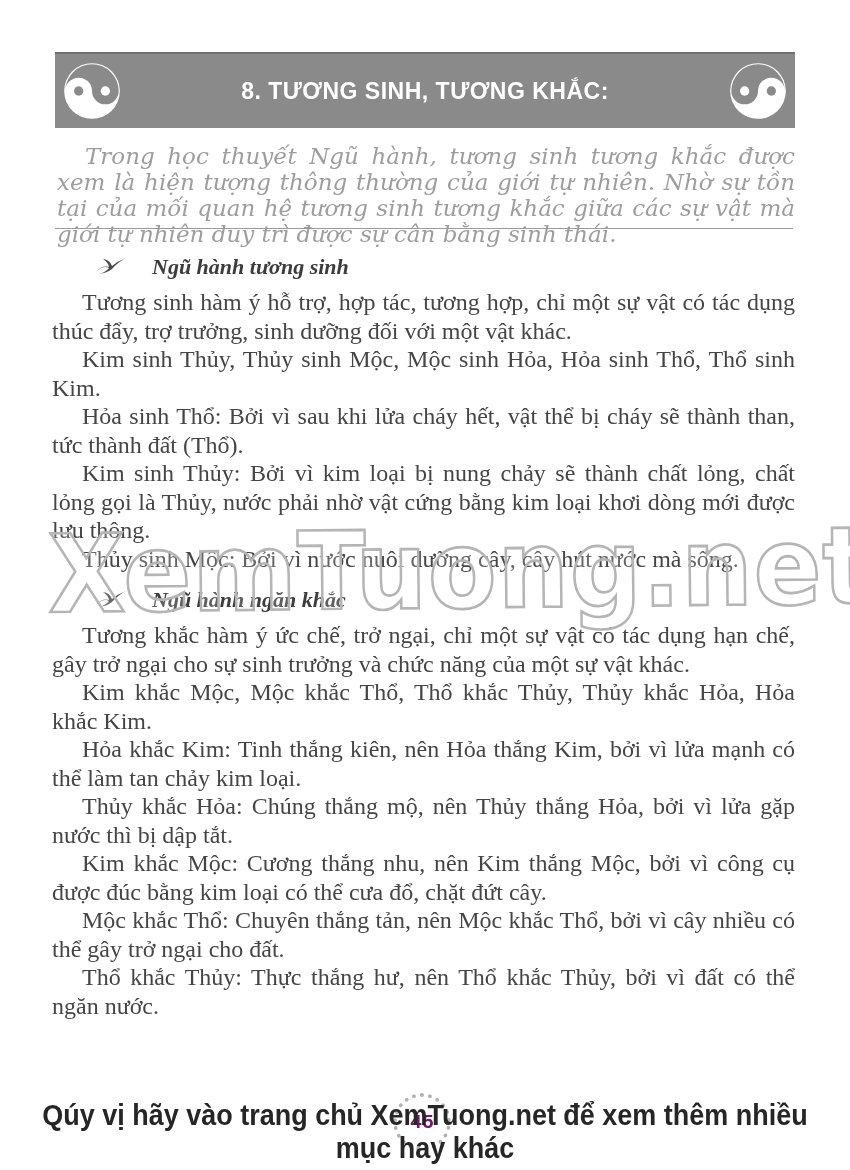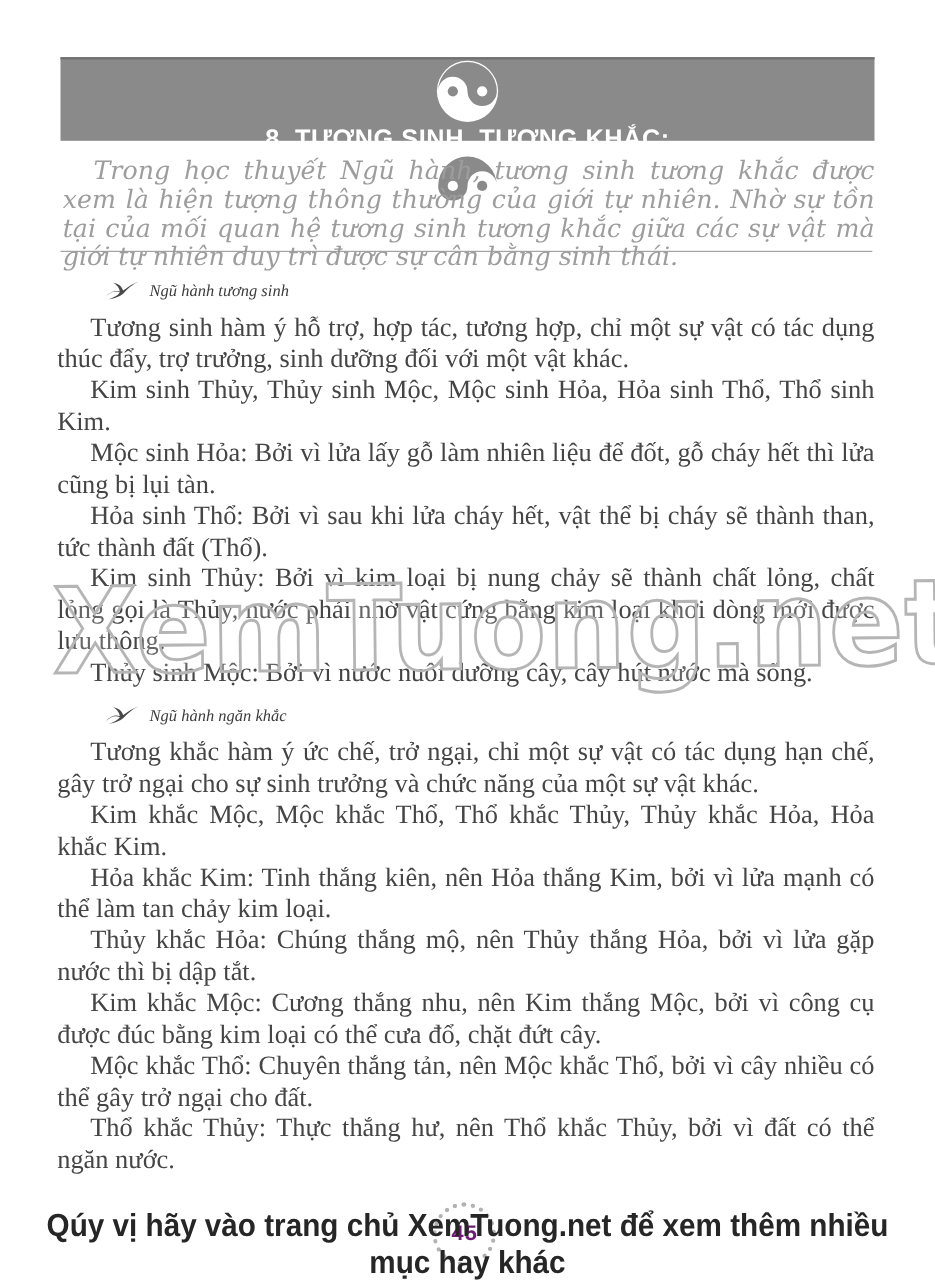--- a/index.html
+++ b/index.html
@@ -11,21 +11,20 @@
     font-family:"Liberation Serif", serif;
   }
   
   .banner{
     position:absolute;left:55px;top:52px;width:740px;height:76px;
     background:#8a8a8a;
     border-top:2px solid #6f6f6f;
     box-sizing:border-box;
     display:flex;align-items:center;justify-content:space-between;
     padding:0 8px;
-    flex-direction:column;
   }
   .yinyang{width:58px;height:58px;flex:0 0 auto;}
   .yinyang.mirror{transform:scaleX(-1);}
   .banner-title{
     flex:1;text-align:center;color:#ffffff;
     font-family:"Liberation Sans", sans-serif;
     font-weight:bold;font-size:23px;line-height:28px;letter-spacing:0.5px;
   }
   
   .intro{
@@ -35,23 +34,23 @@
     font-size:23px;line-height:26px;text-align:justify;
     text-indent:28px;
   }
   .divider{
     position:absolute;left:55px;top:228px;width:738px;height:0;
     border-top:1.5px solid #9a9a9a;
   }
   
   .content{position:absolute;left:52px;top:240px;width:743px;}
   .section-heading{
-    display:flex;align-items:center;gap:8px;
+    display:flex;align-items:center;gap:24px;
     margin:14px 0 8px 42px;
-    font-size:15px;font-weight:normal;font-style:italic;color:#3c3c3c;
+    font-size:22px;font-weight:bold;font-style:italic;color:#3c3c3c;
   }
   .flourish{width:34px;height:22px;flex:0 0 auto;}
   .para{
     margin:0;text-indent:30px;
     font-size:24px;line-height:28.5px;color:#454545;
     text-align:justify;
   }
   
   .watermark{
     position:absolute;left:48px;top:512px;width:790px;
@@ -113,21 +112,20 @@
   <div class="content">
 
     <div class="section-heading">
       <svg class="flourish" viewBox="0 0 34 22">
         <path d="M2 16 Q9 9 15 12 Q12 16 5 18 Q13 17 18 13 Q24 6 32 2 Q24 5 18 10 Q16 4 9 3 Q14 6 15 11 Q8 9 2 16 Z" fill="#4a4a4a"></path>
       </svg>
       <span>Ngũ hành tương sinh</span>
     </div>
     <p class="para">Tương sinh hàm ý hỗ trợ, hợp tác, tương hợp, chỉ một sự vật có tác dụng thúc đẩy, trợ trưởng, sinh dưỡng đối với một vật khác.</p>
     <p class="para">Kim sinh Thủy, Thủy sinh Mộc, Mộc sinh Hỏa, Hỏa sinh Thổ, Thổ sinh Kim.</p>
-    <p class="para">Mộc sinh Hỏa: Bởi vì lửa lấy gỗ làm nhiên liệu để đốt, gỗ cháy hết thì lửa cũng bị lụi tàn.</p>
     <p class="para">Hỏa sinh Thổ: Bởi vì sau khi lửa cháy hết, vật thể bị cháy sẽ thành than, tức thành đất (Thổ).</p>
     <p class="para">Kim sinh Thủy: Bởi vì kim loại bị nung chảy sẽ thành chất lỏng, chất lỏng gọi là Thủy, nước phải nhờ vật cứng bằng kim loại khơi dòng mới được lưu thông.</p>
     <p class="para">Thủy sinh Mộc: Bởi vì nước nuôi dưỡng cây, cây hút nước mà sống.</p>
 
     <div class="section-heading">
       <svg class="flourish" viewBox="0 0 34 22">
         <path d="M2 16 Q9 9 15 12 Q12 16 5 18 Q13 17 18 13 Q24 6 32 2 Q24 5 18 10 Q16 4 9 3 Q14 6 15 11 Q8 9 2 16 Z" fill="#4a4a4a"></path>
       </svg>
       <span>Ngũ hành ngăn khắc</span>
     </div>

